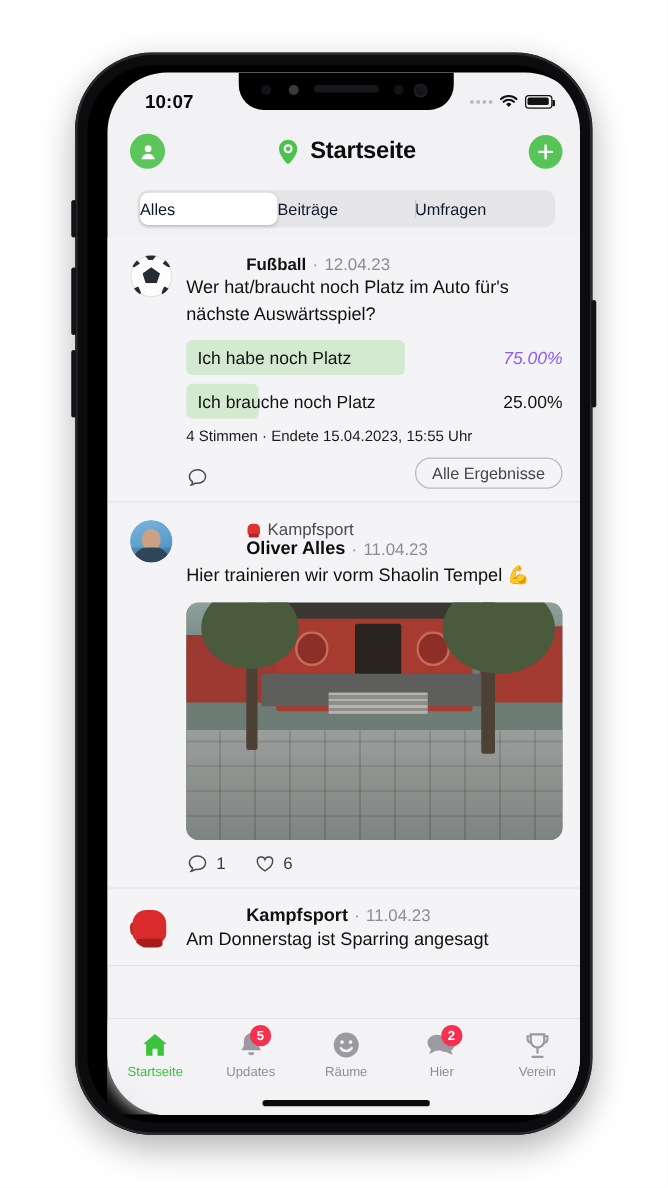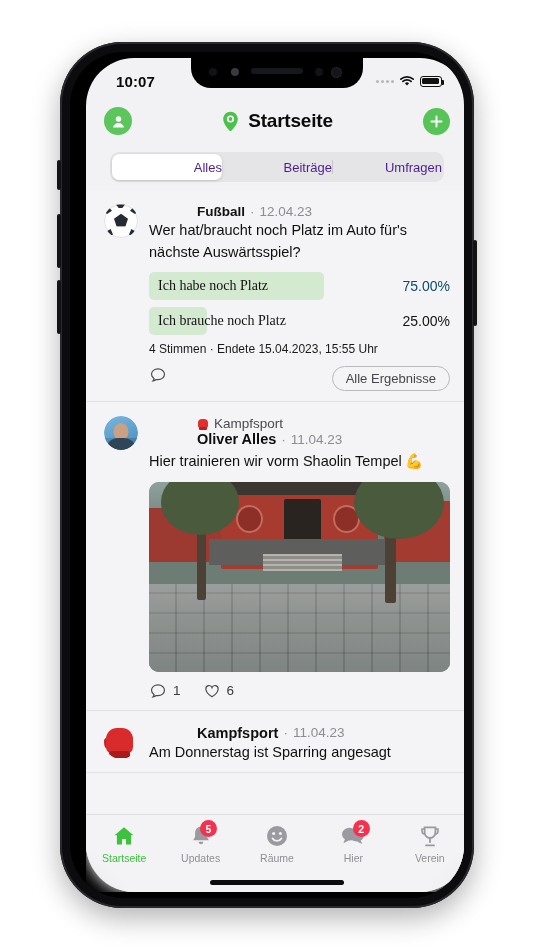--- a/index.html
+++ b/index.html
@@ -94,22 +94,22 @@
     color:#fff; font-size:19px; font-weight:400; line-height:0;
   }
 
   
   #segmented {
     position:absolute; top:94px; left:24px; right:24px; height:30px;
     background:#e5e5e8; border-radius:9px;
     display:flex; align-items:center; padding:2px; z-index:20;
   }
   .seg {
-    flex:1; height:100%; display:flex; align-items:center; justify-content:flex-end;
-    font-size:13px; color:#4c1d95; position:relative; border-radius:7px;
+    flex:1; height:100%; display:flex; align-items:center; justify-content:flex-start;
+    font-size:13px; color:#0f172a; position:relative; border-radius:7px;
   }
   .seg.active { background:#ffffff; box-shadow:0 1px 3px rgba(0,0,0,.14), 0 0 0 .5px rgba(0,0,0,.03); font-weight:400; }
   .seg:not(.active)::before {
     content:""; position:absolute; left:0; top:6px; bottom:6px; width:1px; background:#c7c7cb;
   }
   .seg.active + .seg::before, .seg:first-child::before { display:none; }
 
   
   #feed {
     position:absolute; top:132px; left:0; right:0; bottom:0;
@@ -163,27 +163,27 @@
   .mini-glove .c { position:absolute; left:2px; bottom:0; width:8px; height:3px; background:#b32525; border-radius:1px; }
   .author-name { font-size:14.5px; font-weight:700; color:#0d0d0d; }
   .post-body { font-size:14.5px; line-height:1.42; color:#101010; margin-top:1px; }
   .body-indent { margin-left:45px; }
 
   
   .poll { margin:10px 0 0 45px; }
   .poll-row { display:flex; align-items:center; gap:10px; margin-bottom:7px; }
   .poll-track { flex:1; height:28px; border-radius:5px; background:transparent; position:relative; display:flex; align-items:center; }
   .poll-fill { position:absolute; left:0; top:0; bottom:0; background:#d4ead0; border-radius:5px; }
-  .poll-label { position:relative; font-size:14px; color:#121212; padding-left:9px;font-family:Liberation Serif, serif; }
+  .poll-label { position:relative; font-size:14px; color:#121212; padding-left:9px; }
   .poll-pct { font-size:14px; width:58px; text-align:right; flex:0 0 58px; }
-  .poll-pct.lead { color:#0c4a6e; }
+  .poll-pct.lead { color:#8b5cf6;font-style:italic; }
   .poll-pct.normal { color:#121212; }
   .poll-info { font-size:12px; color:#1a1a1a; margin:4px 0 0 45px; }
 
-  .actions-row { display:flex; align-items:flex-start; justify-content:space-between; margin:10px 0 0 45px; }
+  .actions-row { display:flex; align-items:flex-end; justify-content:space-between; margin:10px 0 0 45px; }
   .act-left { display:flex; align-items:center; gap:22px; }
   .act { display:flex; align-items:center; gap:6px; font-size:13.5px; color:#3a3a3e; }
   .results-btn {
     border:1px solid #b9b9be; border-radius:13px; padding:4px 13px;
     font-size:13px; color:#46464b; background:transparent;
   }
 
   
   .post-photo { margin:10px 0 0 45px; height:190px; border-radius:10px; overflow:hidden; position:relative; background:#9aa2a6; }
   .ph-sky { position:absolute; inset:0; background:linear-gradient(180deg,#8fa19b 0%,#7d8f88 14%, #6d7c74 22%, #6d7c74 100%); }

